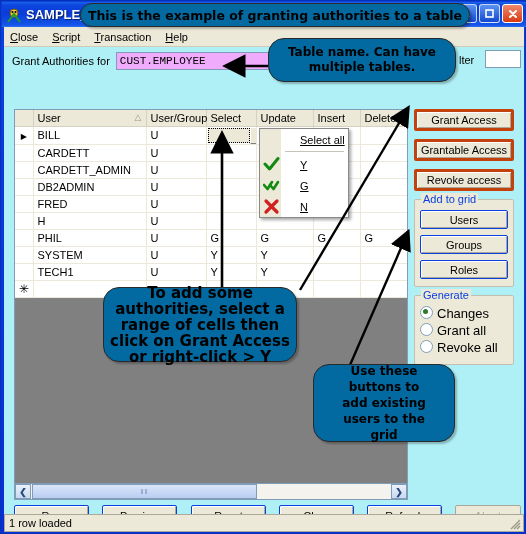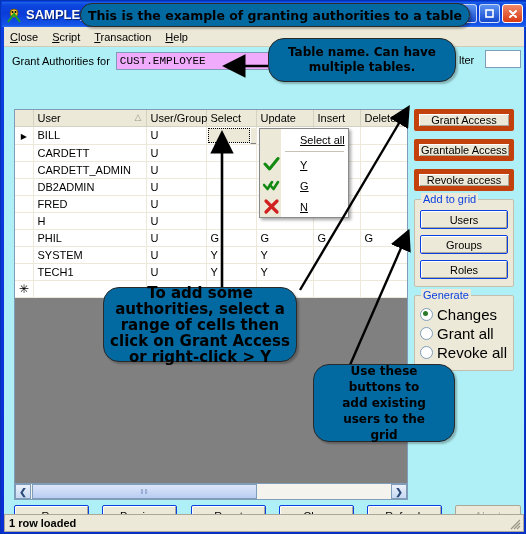--- a/index.html
+++ b/index.html
@@ -128,42 +128,42 @@
     position:relative;height:21px;display:flex;align-items:center;
     font-size:11px;padding-left:40px;box-sizing:border-box;z-index:2;text-decoration:underline;
   }
   .ctxsep{height:1px;background:#C6C3B6;margin:1px 4px 2px 25px;position:relative;z-index:2;}
   .ctxicon{position:absolute;left:3px;top:2px;width:17px;height:17px;z-index:3;}
 
   
   .rpanel{position:absolute;left:410px;top:82px;width:108px;}
   .btn{
     width:100px;height:22px;background:#ECE9D8;
-    border:5px solid #c2410c;border-radius:2px;
+    border:3px solid #c2410c;border-radius:2px;
     font-size:11px;color:#000;display:flex;align-items:center;justify-content:center;
     box-sizing:border-box;margin-bottom:8px;
     box-shadow:inset 1px 1px 0 #fff, inset -1px -1px 0 #ACA899;
   }
   .gbox{
     border:1px solid #C3BFAE;background:#ECE9D8;
     padding:10px 5px 7px 5px;margin-bottom:8px;position:relative;width:100px;
     box-sizing:border-box;border-radius:2px;
   }
   .gbox-title{
     position:absolute;top:-7px;left:6px;background:#ECE9D8;
     font-size:11px;color:#0A3FE0;padding:0 2px;
   }
   .sbtn{
     width:88px;height:19px;background:#ECE9D8;border:1px solid #0A3FE0;border-radius:2px;
     font-size:11px;display:flex;align-items:center;justify-content:center;
     box-sizing:border-box;margin:0 auto 6px auto;
     box-shadow:inset 1px 1px 0 #fff, inset -1px -1px 0 #ACA899;
   }
   .sbtn:last-child{margin-bottom:0;}
-  .radio-row{display:flex;align-items:center;font-size:15px;margin-bottom:2px;}
+  .radio-row{display:flex;align-items:flex-start;font-size:13px;margin-bottom:2px;}
   .radio{
     width:11px;height:11px;border-radius:50%;background:#fff;
     border:1px solid #7F9DB9;margin-right:4px;position:relative;flex:0 0 auto;
   }
   .radio.on:after{
     content:"";position:absolute;left:2px;top:2px;width:5px;height:5px;
     border-radius:50%;background:#2A7A2A;
   }
 
   
@@ -193,21 +193,21 @@
     position:absolute;top:0;width:75px;height:22px;background:#ECE9D8;
     border:1px solid #0A3FE0;border-radius:2px;font-size:11px;
     display:flex;align-items:center;justify-content:center;box-sizing:border-box;
     box-shadow:inset 1px 1px 0 #fff, inset -1px -1px 0 #ACA899;
   }
   .bbtn.dis{border:1px solid #ACA899;color:#ACA899;text-shadow:1px 1px 0 #fff;box-shadow:none;}
 
   .statusbar{
     position:absolute;left:3px;top:513px;width:520px;height:18px;
     background:#ECE9D8;border:1px solid #ACA899;box-sizing:border-box;
-    display:flex;align-items:center;padding-left:4px;font-size:11px;font-weight:bold;
+    display:flex;align-items:center;padding-left:4px;font-size:11px;
   }
   .grip{position:absolute;right:2px;bottom:1px;width:12px;height:12px;}
 
   
   .callout{
     position:absolute;background:#0369a1;border:1.5px solid #2A2A2A;
     border-radius:16px;z-index:60;
     display:flex;align-items:center;justify-content:center;text-align:center;
     font-weight:bold;color:#000;box-sizing:border-box;
     font-family:"DejaVu Sans", sans-serif;

